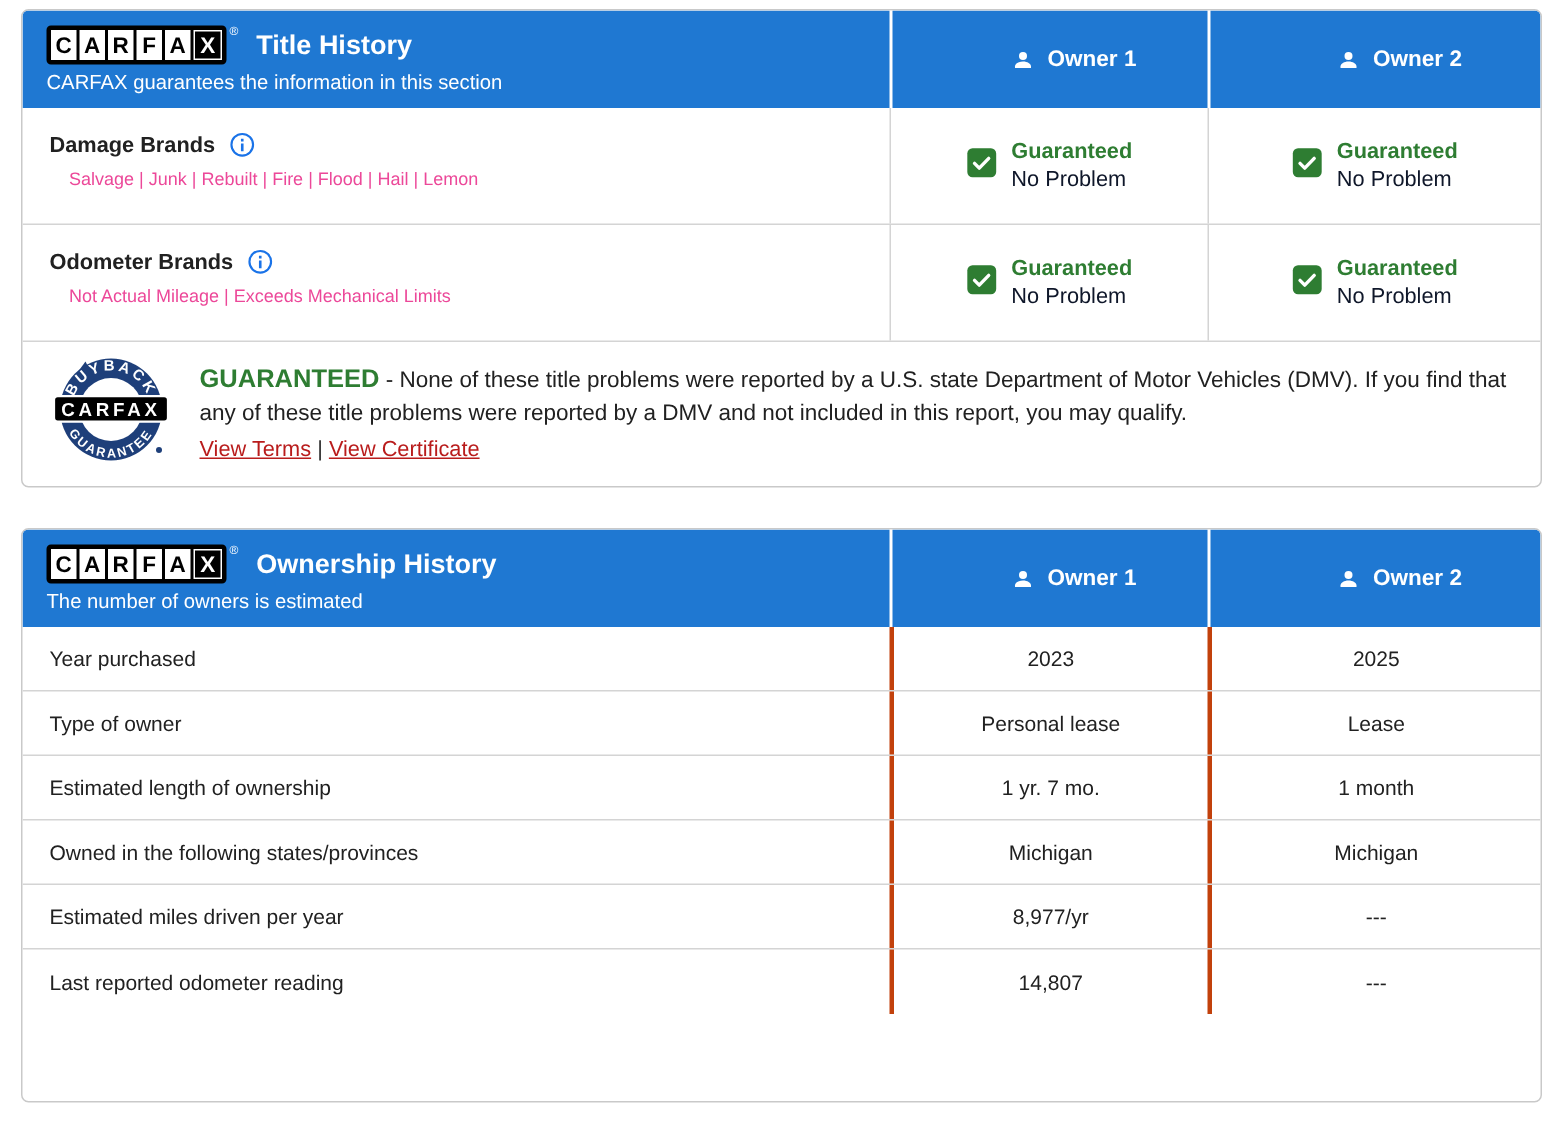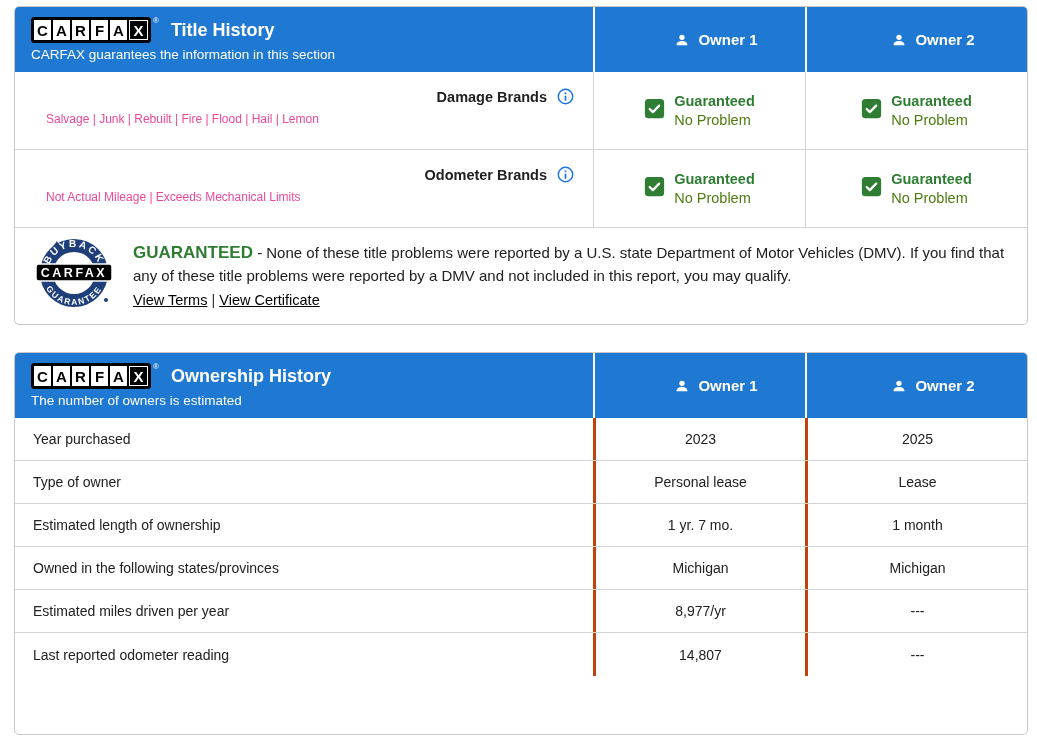--- a/index.html
+++ b/index.html
@@ -28,35 +28,35 @@
   .section-title { font-size:18px; font-weight:bold; margin-left:10px; line-height:26px; }
   .section-subtitle { font-size:13.5px; margin-top:4px; }
   .owner-cell { display:flex; align-items:center; justify-content:center; gap:8px;
                 font-size:15px; font-weight:bold; }
   .person-icon svg { display:block; }
 
   
   .grid-row { display:grid; grid-template-columns:578px 212px 222px; }
   .brand-row { height:78px; border-bottom:1px solid #d4d4d4; }
   .label-cell { padding:15px 18px 0 18px; }
-  .label-line { display:flex; align-items:center; font-size:14.5px; font-weight:bold;justify-content:flex-end; }
+  .label-line { display:flex; align-items:center; font-size:14.5px; font-weight:bold; }
   .info-icon { display:inline-flex; margin-left:9px; cursor:pointer; }
   .sub-line { font-size:12px; color:#ec4899; margin-top:6px;margin-left:13px; }
   .value-cell { border-left:1px solid #d4d4d4; display:flex; align-items:center; justify-content:center; }
   .status-badge { display:flex; align-items:center; gap:9px; }
   .status-text { display:flex; flex-direction:column; line-height:1.25; }
   .status-line1 { color:#2e7d32; font-weight:bold; font-size:14.5px; }
-  .status-line2 { color:#4d7c0f; font-size:14.5px; }
+  .status-line2 { color:#0f172a; font-size:14.5px; }
 
   
   .guarantee-row { height:96px; display:flex; align-items:center; padding:0 20px 0 18px; gap:18px; }
   .guarantee-text { font-size:15px; line-height:1.45; }
   .guarantee-heading { color:#2e7d32; font-weight:bold; font-size:17px; }
   .guarantee-links { margin-top:3px; font-size:14.5px; }
-  .guarantee-links a { color:#000000; text-decoration:underline; cursor:pointer; }
+  .guarantee-links a { color:#b91c1c; text-decoration:underline; cursor:pointer; }
   .link-sep { color:#333; }
 
   
   .own-row { height:43px; border-bottom:1px solid #d4d4d4; }
   .own-row:last-child { border-bottom:none; }
   .own-label { display:flex; align-items:center; padding-left:18px; font-size:14px; }
   .own-value { border-left:3px solid #c2410c; display:flex; align-items:center;
                justify-content:center; font-size:14px; }
 </style>
 </head>

